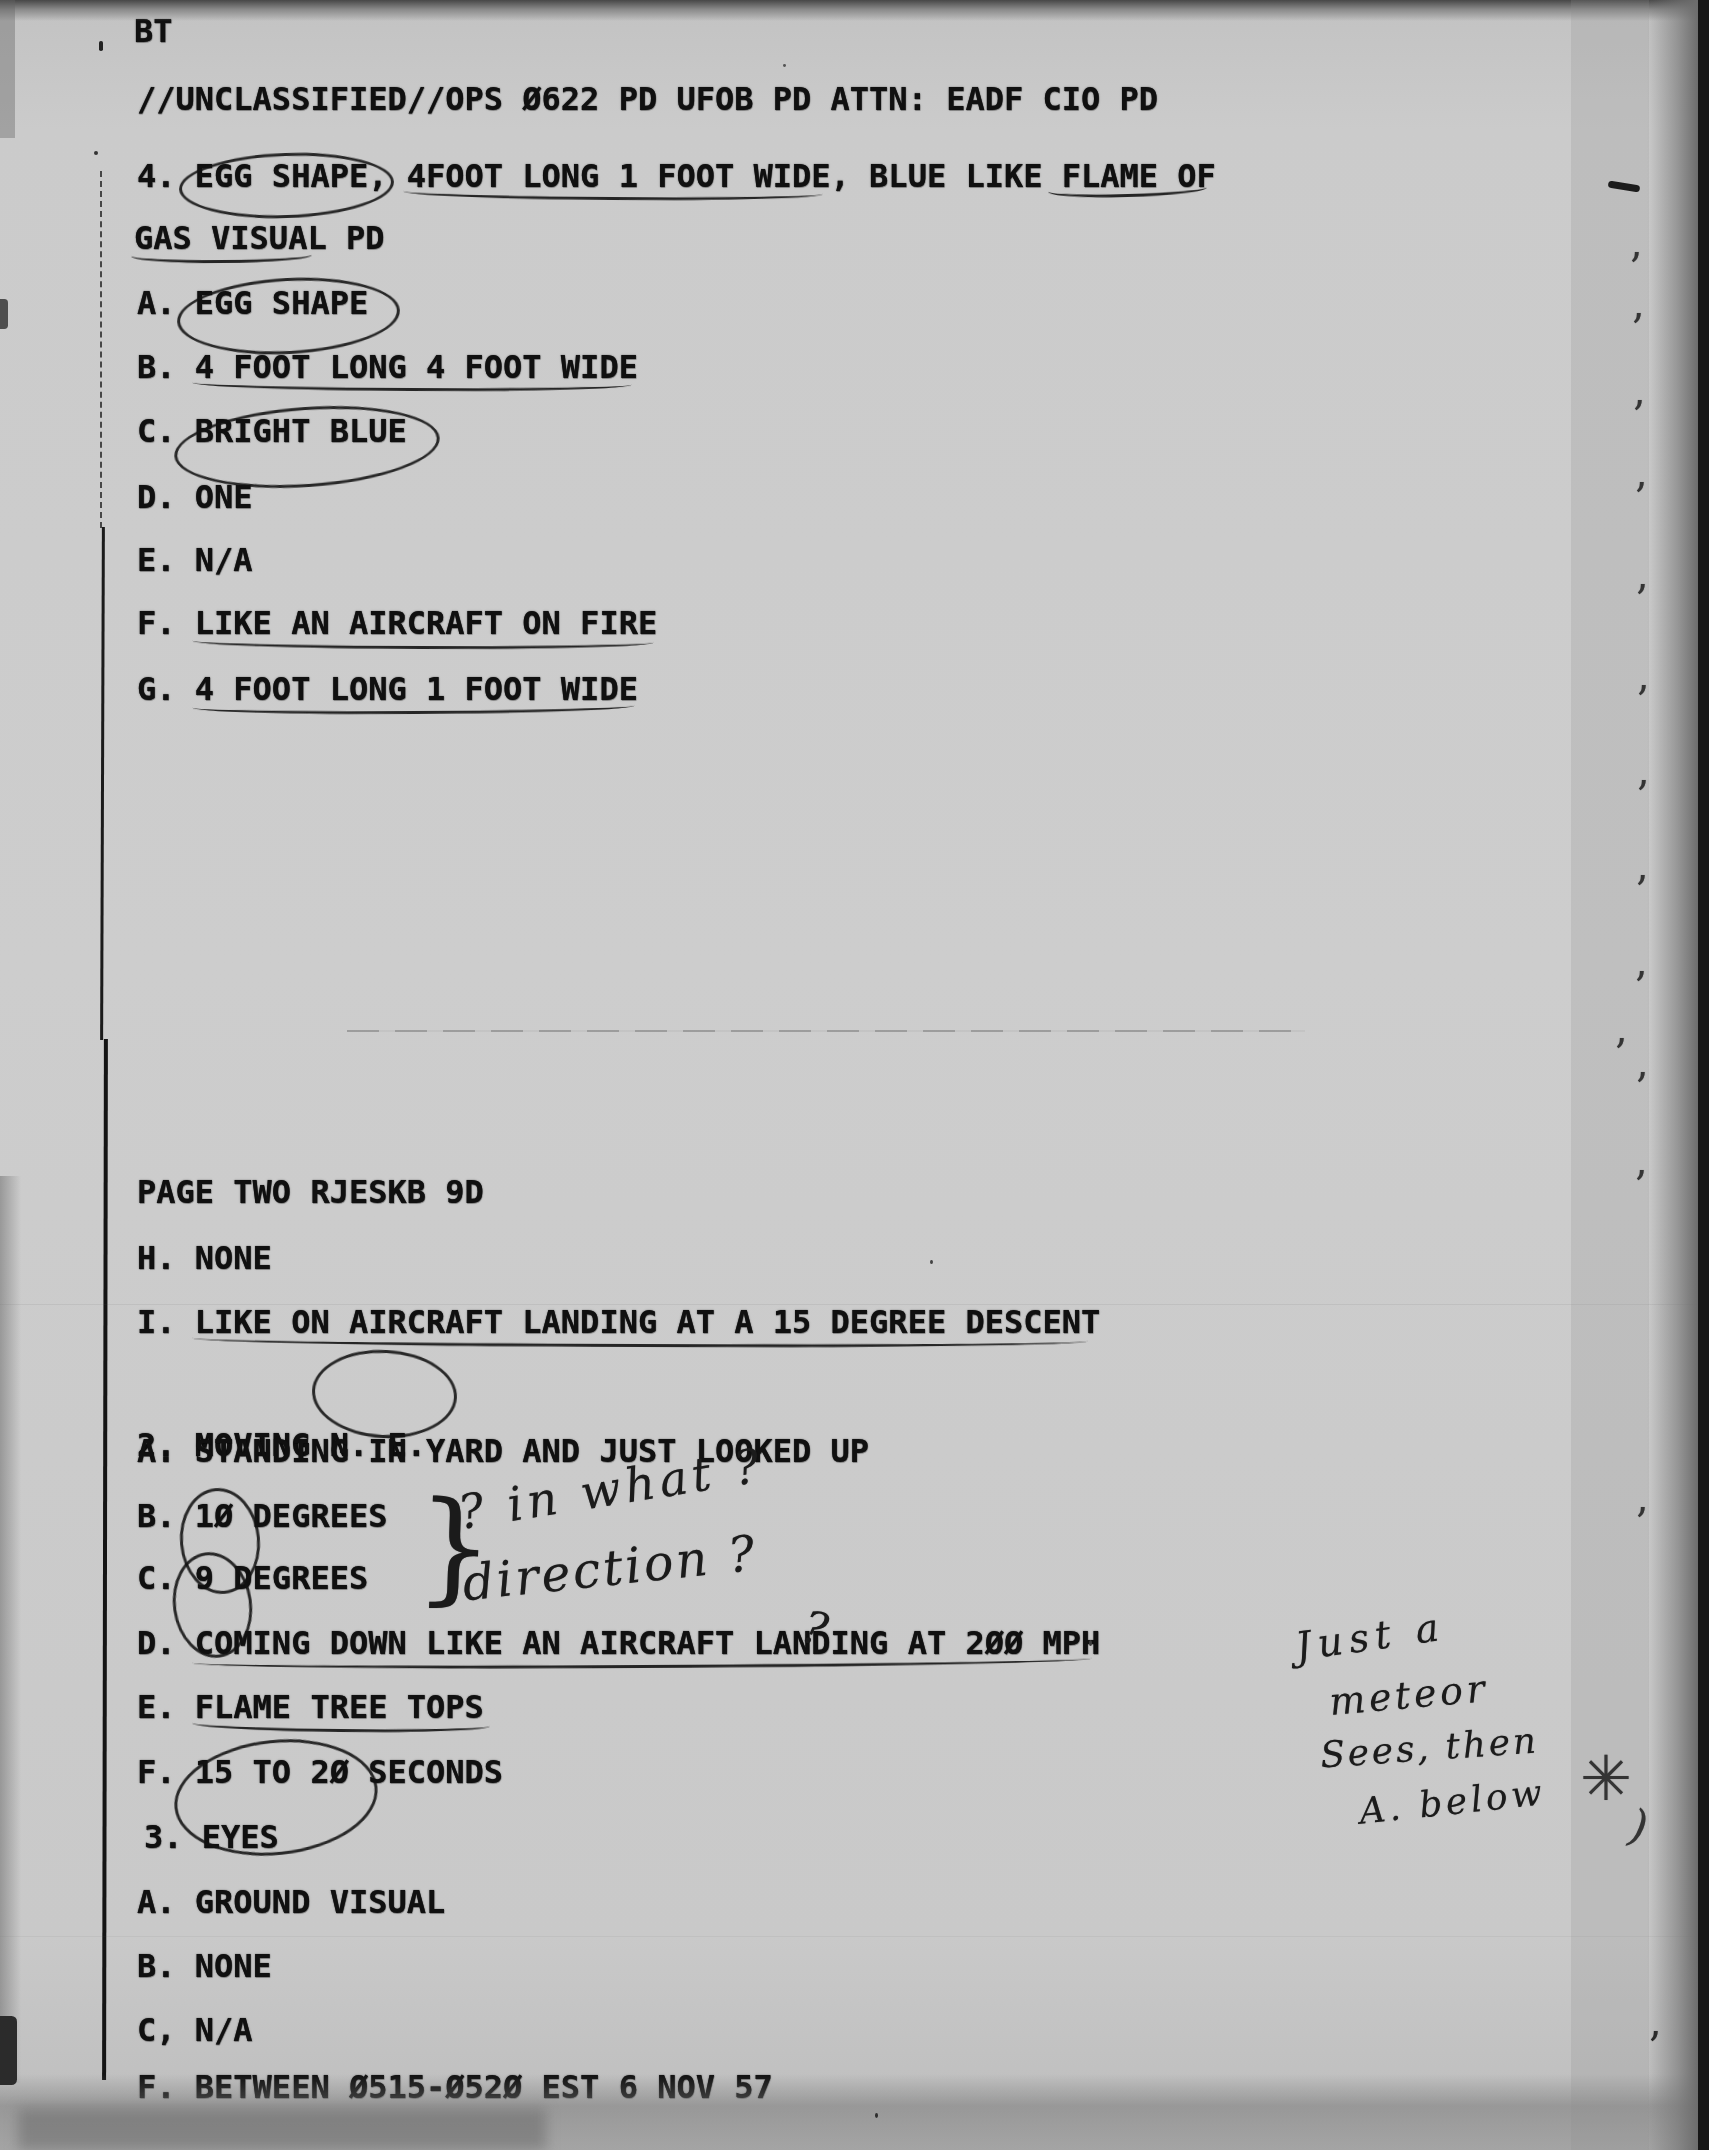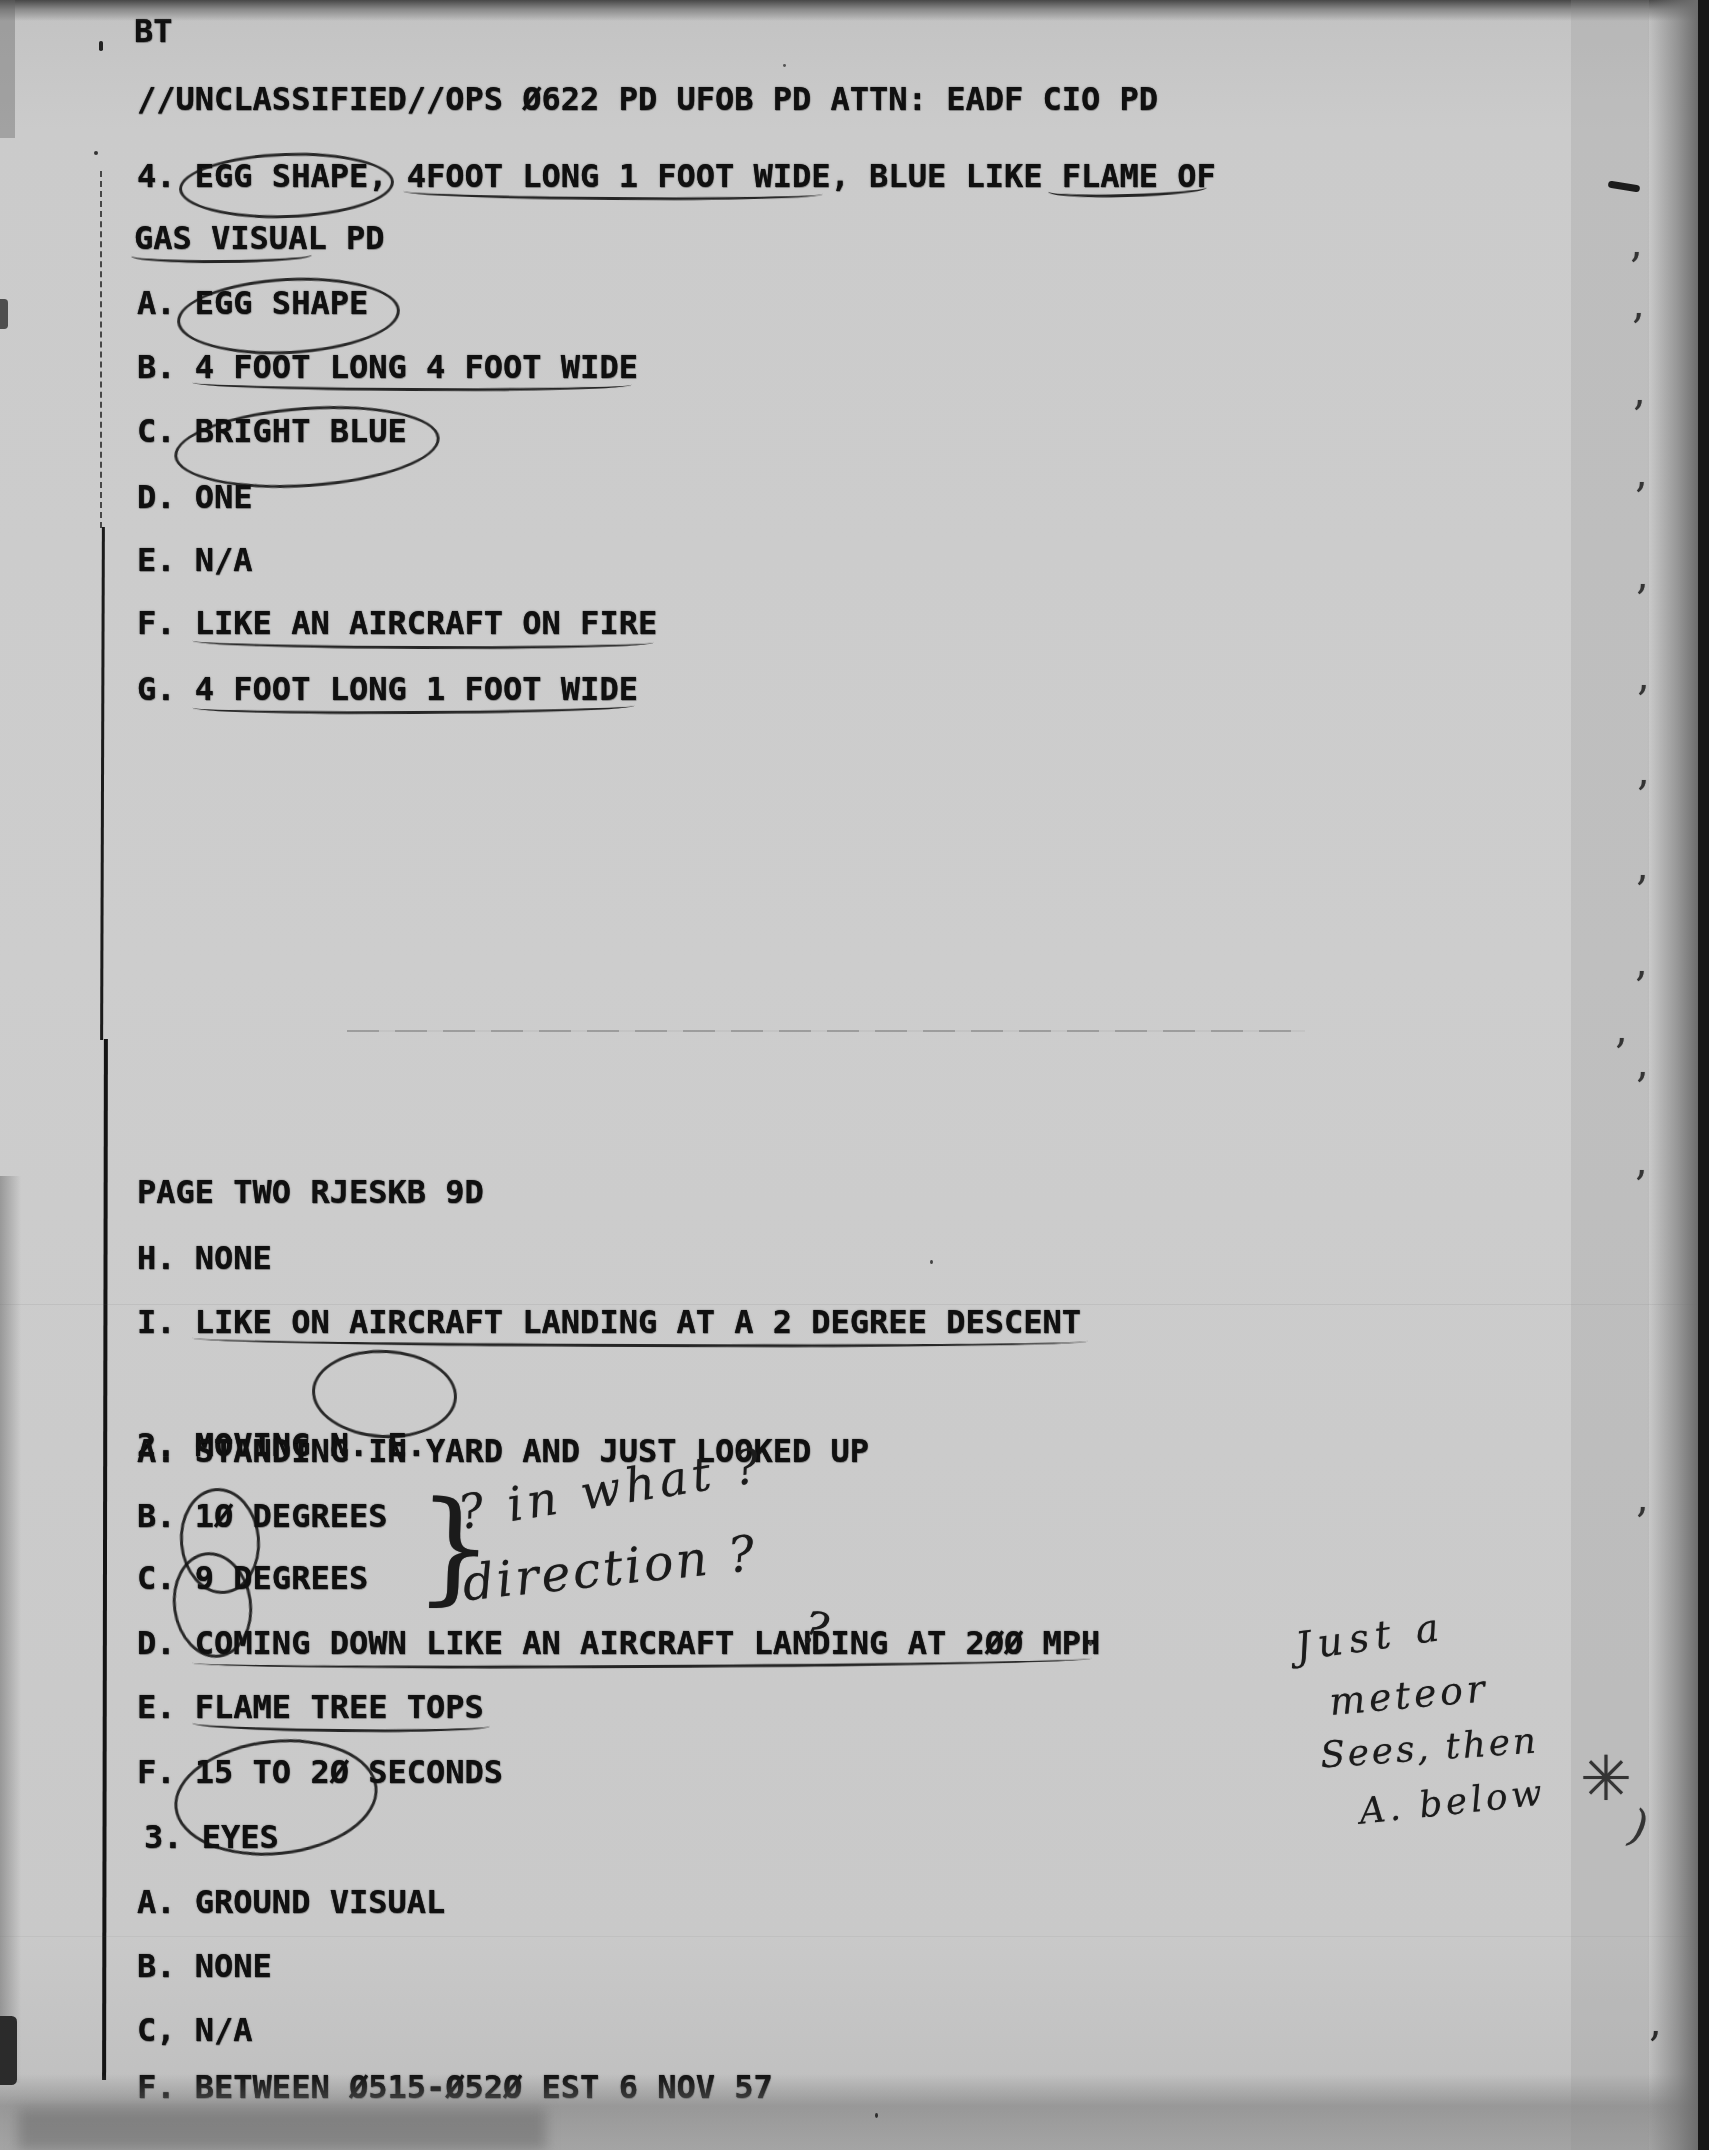--- a/index.html
+++ b/index.html
@@ -52,21 +52,21 @@
   <div class="tl" style="left:134px;top:221px">GAS VISUAL PD</div>
   <div class="tl" style="left:137px;top:286px">A. EGG SHAPE</div>
   <div class="tl" style="left:137px;top:350px">B. 4 FOOT LONG 4 FOOT WIDE</div>
   <div class="tl" style="left:137px;top:414px">C. BRIGHT BLUE</div>
   <div class="tl" style="left:137px;top:480px">D. ONE</div>
   <div class="tl" style="left:137px;top:543px">E. N/A</div>
   <div class="tl" style="left:137px;top:606px">F. LIKE AN AIRCRAFT ON FIRE</div>
   <div class="tl" style="left:137px;top:672px">G. 4 FOOT LONG 1 FOOT WIDE</div>
   <div class="tl" style="left:137px;top:1175px">PAGE TWO RJESKB 9D</div>
   <div class="tl" style="left:137px;top:1241px">H. NONE</div>
-  <div class="tl" style="left:137px;top:1305px">I. LIKE ON AIRCRAFT LANDING AT A 2 DEGREE DESCENT</div>
+  <div class="tl" style="left:137px;top:1305px">I. LIKE ON AIRCRAFT LANDING AT A 15 DEGREE DESCENT</div>
   <div class="tl" style="left:137px;top:1428px">2. MOVING N. E.</div>
   <div class="tl" style="left:137px;top:1434px">A. STANDING IN YARD AND JUST LOOKED UP</div>
   <div class="tl" style="left:137px;top:1499px">B. 1Ø DEGREES</div>
   <div class="tl" style="left:137px;top:1561px">C. 9 DEGREES</div>
   <div class="tl" style="left:137px;top:1626px">D. COMING DOWN LIKE AN AIRCRAFT LANDING AT 2ØØ MPH</div>
   <div class="tl" style="left:137px;top:1690px">E. FLAME TREE TOPS</div>
   <div class="tl" style="left:137px;top:1755px">F. 15 TO 2Ø SECONDS</div>
   <div class="tl" style="left:144px;top:1820px">3. EYES</div>
   <div class="tl" style="left:137px;top:1885px">A. GROUND VISUAL</div>
   <div class="tl" style="left:137px;top:1949px">B. NONE</div>

